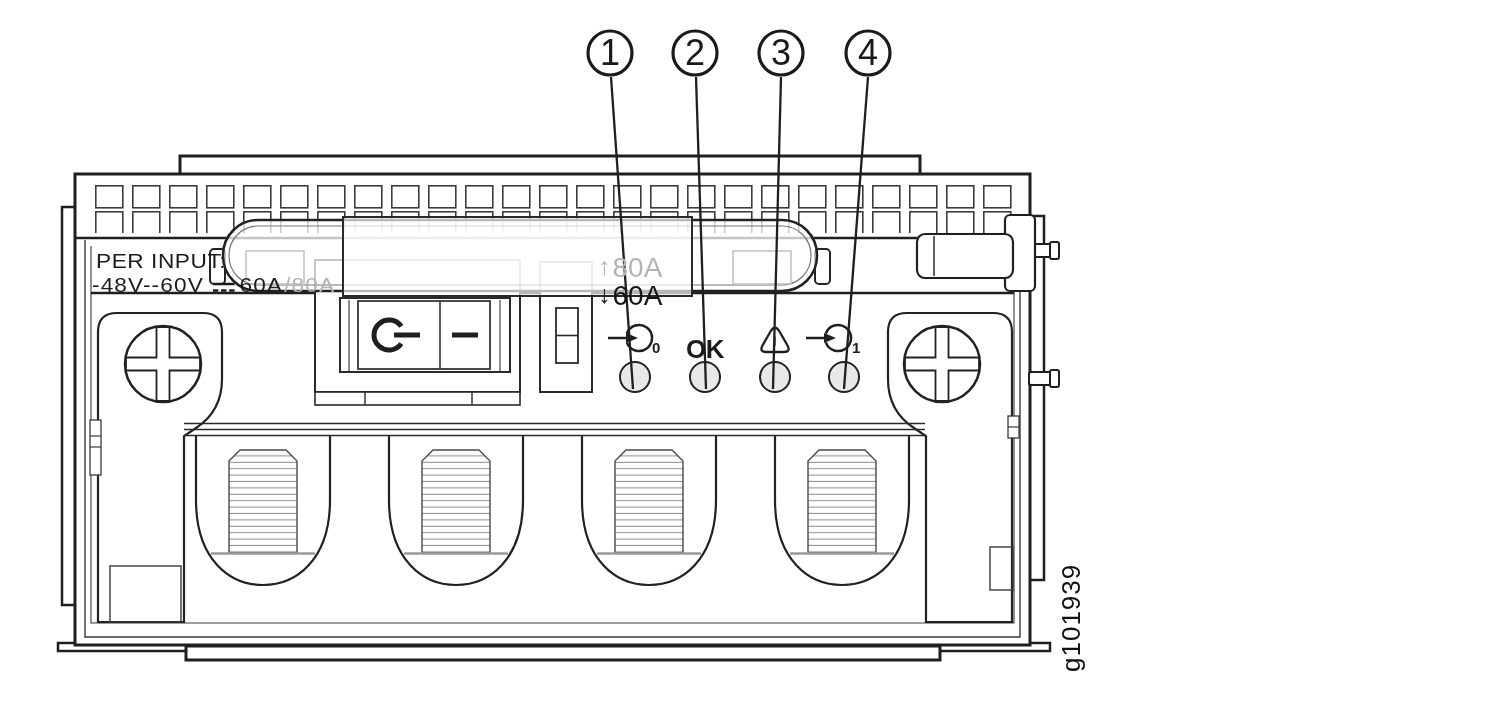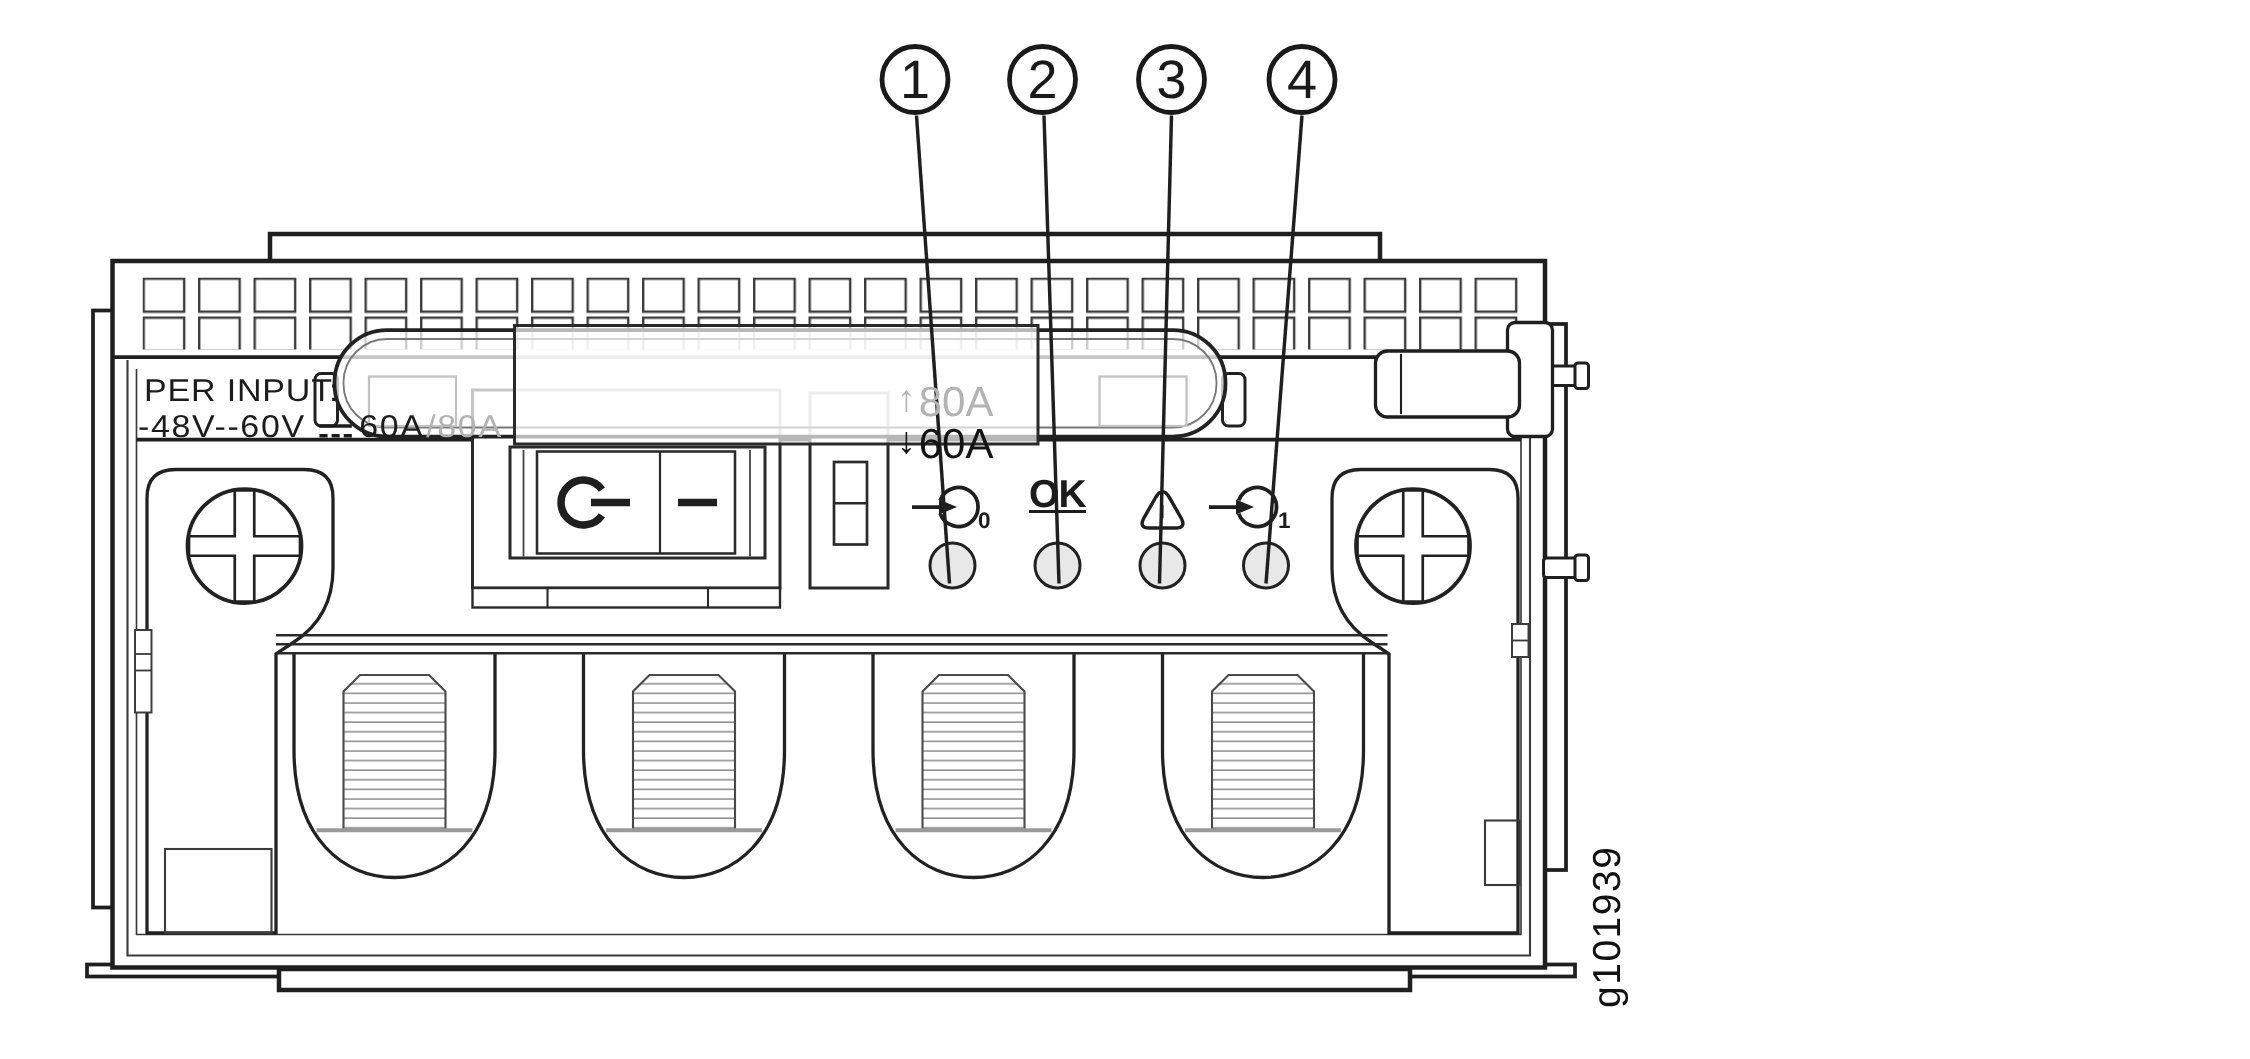--- a/index.html
+++ b/index.html
@@ -10,21 +10,21 @@
   .lbl-per-input{left:96px;top:250px;font-size:21px;letter-spacing:.5px;
                  transform:scaleX(1.08);transform-origin:left top;}
   .lbl-rating{left:92px;top:274px;font-size:21px;letter-spacing:1px;display:flex;
               align-items:center;gap:7px;transform:scaleX(1.08);transform-origin:left top;}
   .lbl-rating .faded{color:#b3b3b3;}
   .dc-sym{display:inline-block;margin-top:4px;}
   .amp{display:flex;align-items:flex-start;gap:2px;font-size:28px;}
   .amp .arrow{font-size:25px;line-height:1.1;}
   .amp-high{left:598px;top:253px;color:#b3b3b3;}
   .amp-low{left:598px;top:281px;color:#141414;}
-  .ok-label{left:686px;top:316px;font-size:26px;font-weight:bold;letter-spacing:-.5px;text-decoration:underline;}
+  .ok-label{left:686px;top:336px;font-size:26px;font-weight:bold;letter-spacing:-.5px;}
   .sub{font-size:15px;font-weight:bold;}
   .sub0{left:652px;top:340px;}
   .sub1{left:852px;top:340px;}
   .callout-num{position:absolute;top:31px;width:44px;height:44px;display:flex;
                align-items:center;justify-content:center;font-size:36px;color:#1a1a1a;}
   .cn1{left:588px;} .cn2{left:673px;} .cn3{left:759px;} .cn4{left:846px;}
   .fig-id{left:1058px;top:672px;font-size:26px;letter-spacing:1px;color:#111;
           transform:rotate(-90deg);transform-origin:0 0;}
 </style>
 </head>

